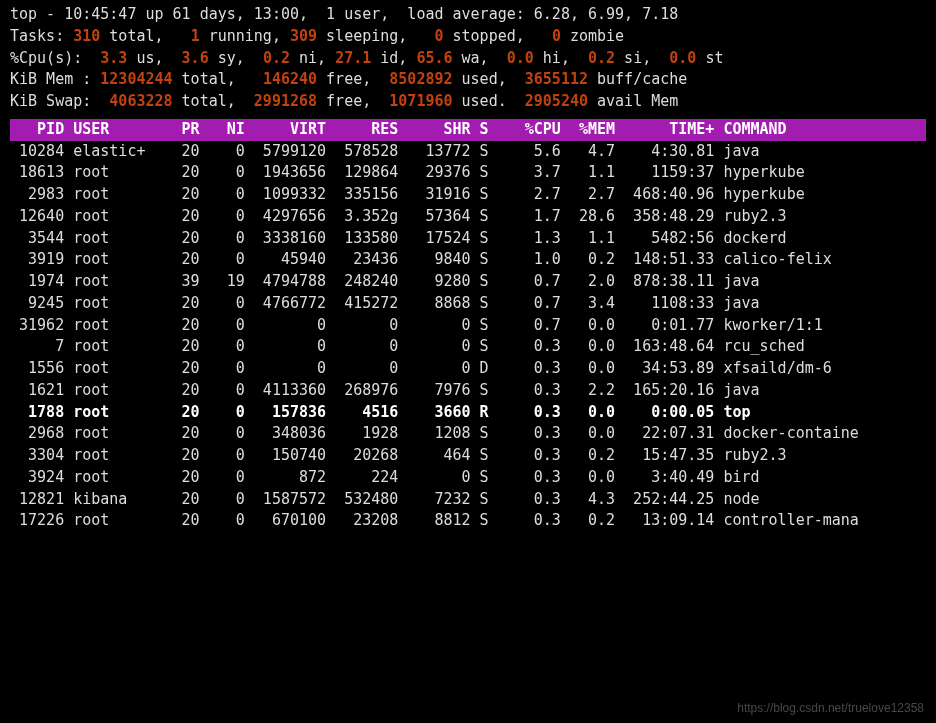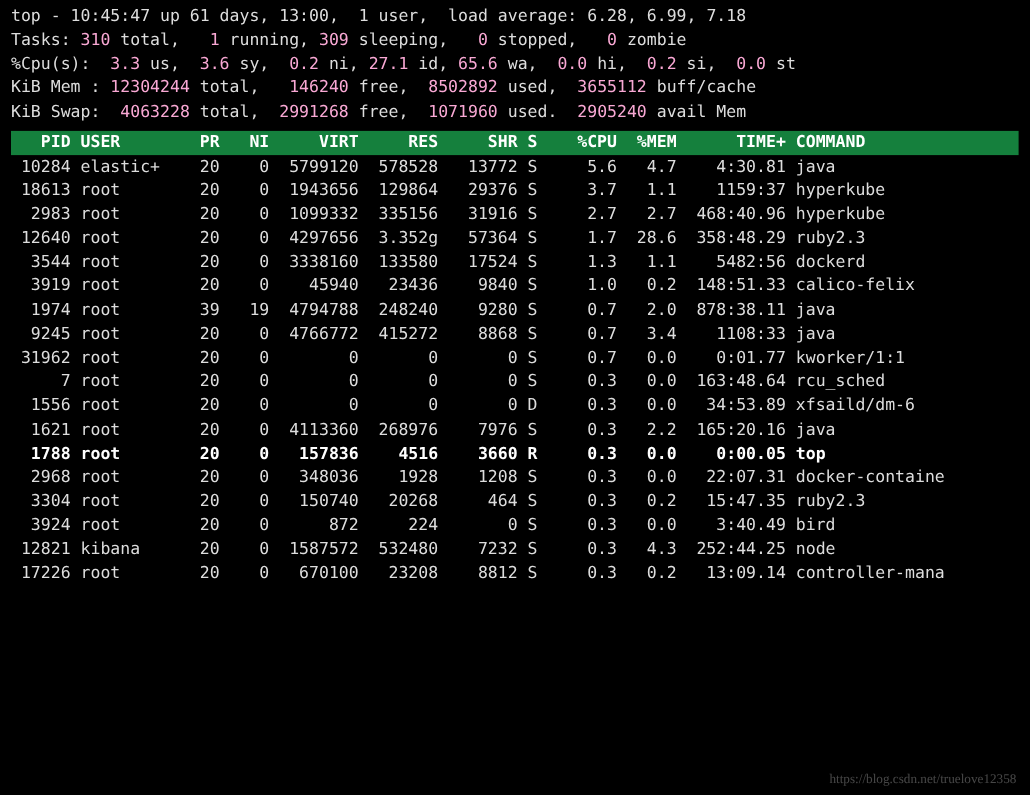--- a/index.html
+++ b/index.html
@@ -14,44 +14,44 @@
     height: 723px;
     overflow: hidden;
   }
   .term {
     padding: 4px 10px;
   }
   .sum-line {
     white-space: pre;
   }
   .bold {
-    font-weight: normal;
-    color: #f9a8d4;
+    font-weight: bold;
+    color: #c2410c;
   }
   .hdr {
-    background: #15803d;
+    background: #a21caf;
     color: #fff;
     font-weight: bold;
     white-space: pre;
     margin-top: 6px;
   }
   .row {
     white-space: pre;
   }
   .row.hl {
     font-weight: bold;
     color: #ffffff;
   }
   .watermark {
     position: absolute;
     right: 12px;
     bottom: 6px;
     font-size: 12px;
     color: rgba(200,200,200,0.35);
-    font-family: Liberation Serif, serif;
+    font-family: Liberation Sans, sans-serif;
   }
 </style>
 </head>
 <body>
 
 <div class="term">
 
   <div class="sum-line"><span>top - </span><span>10:45:47</span><span> up </span><span>61 days, 13:00</span><span>,  </span><span>1</span><span> user,  load average: </span><span>6.28, 6.99, 7.18</span></div>
 
   <div class="sum-line"><span>Tasks:</span> <span class="bold">310</span><span> total,   </span><span class="bold">1</span><span> running, </span><span class="bold">309</span><span> sleeping,   </span><span class="bold">0</span><span> stopped,   </span><span class="bold">0</span><span> zombie</span></div>

